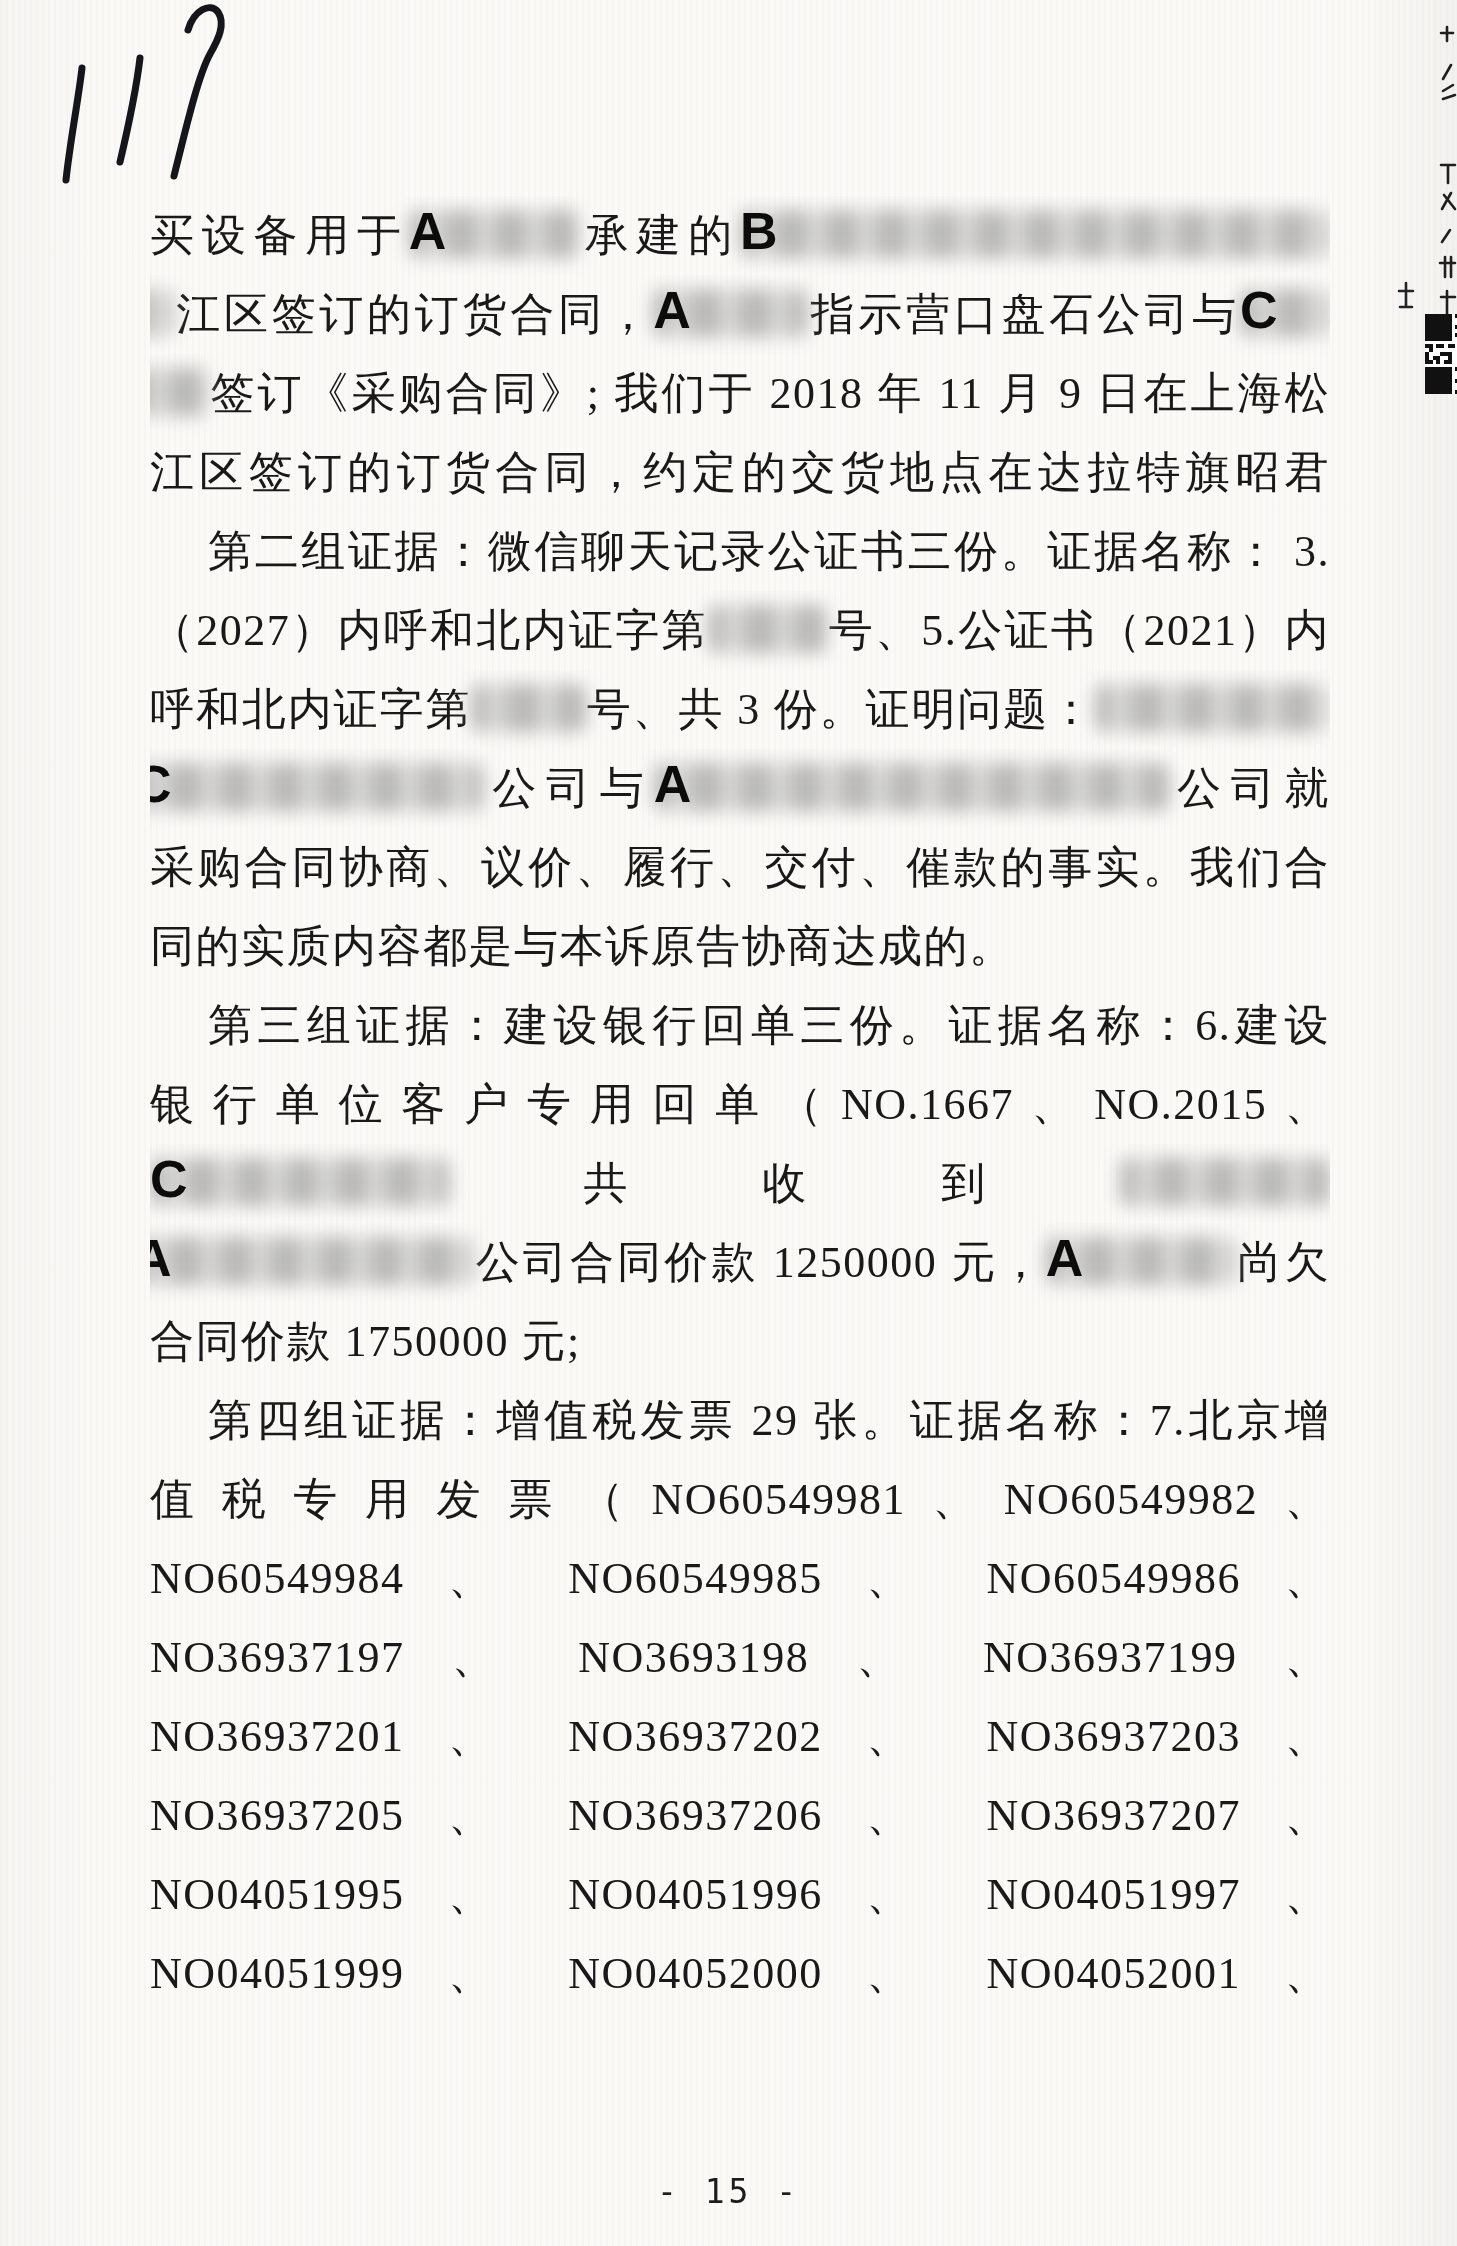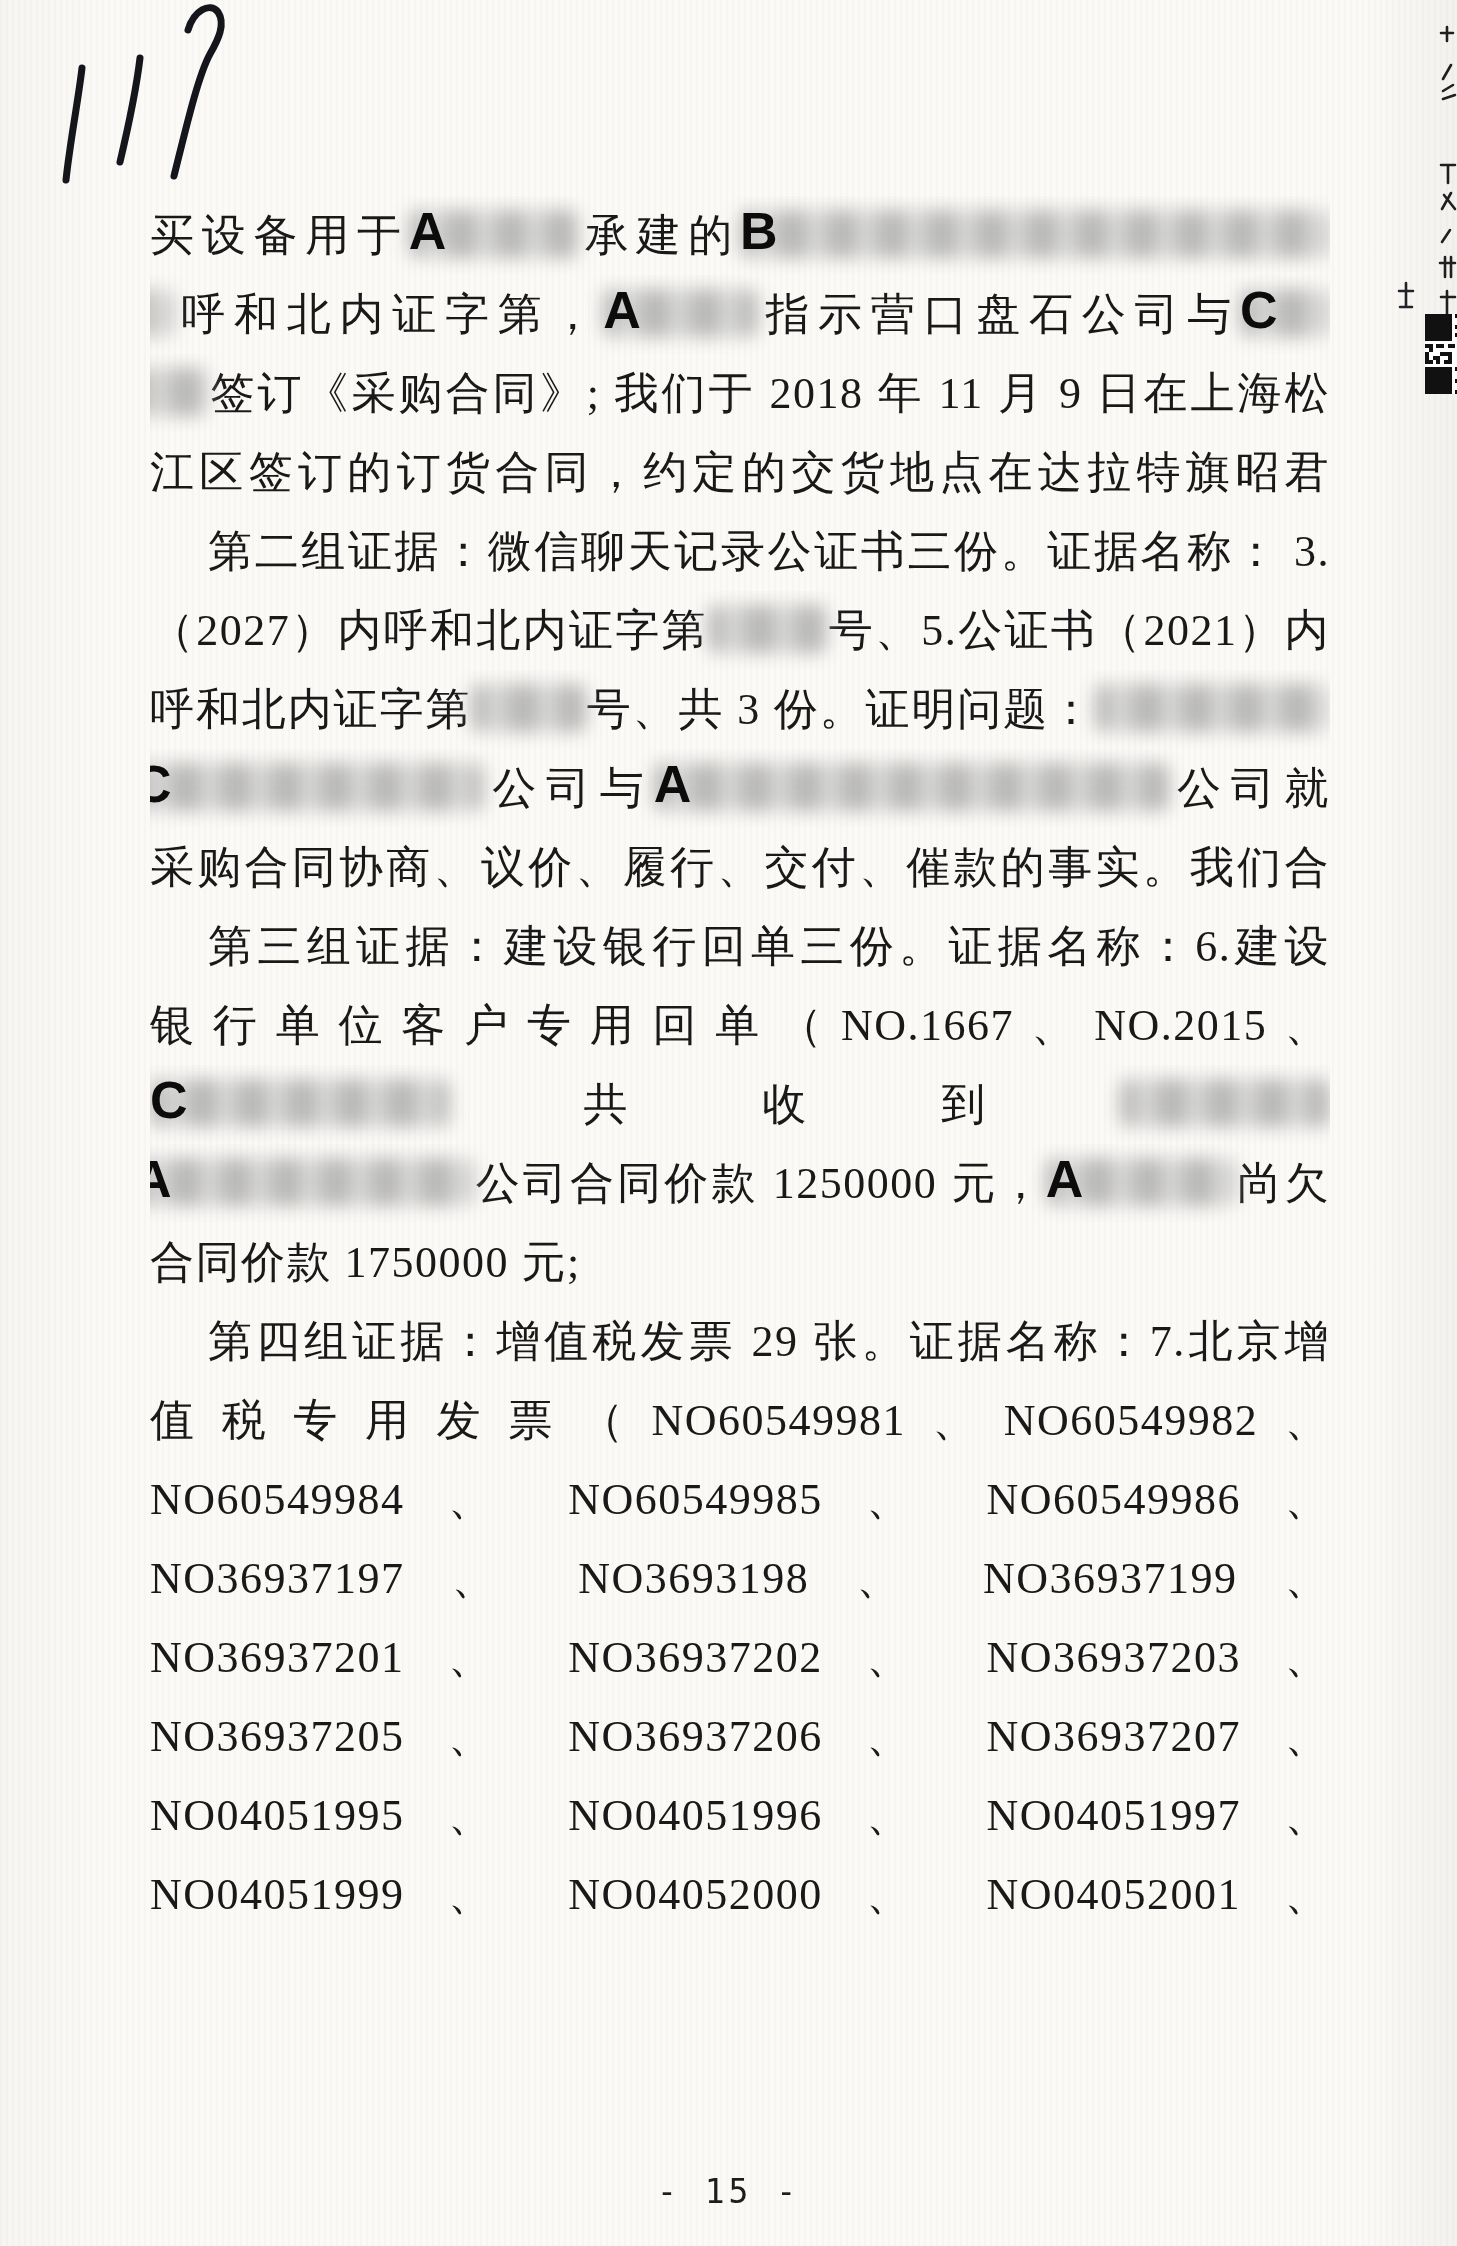--- a/index.html
+++ b/index.html
@@ -136,28 +136,29 @@
       <rect x="16" y="19" width="3" height="1"></rect>
     </g>
     <g fill="#2c4f8f">
       <rect x="9" y="9" width="3" height="3"></rect>
         <rect x="12" y="10" width="1" height="1"></rect>
     </g>
   </svg>
 
   <div id="text-block">
       <div class="line"><span class="seg">买设备用于</span><span class="redact" style="width: 170px;"><i class="smear"></i><b class="rlabel">A</b></span><span class="seg">承建的</span><span class="redact" style="width: 590px;"><i class="smear"></i><b class="rlabel">B</b></span></div>
-      <div class="line"><span class="redact edge" style="width: 40px;"><i class="smear"></i></span><span class="seg">呼和北内证字第，</span><span class="redact" style="width: 155px;"><i class="smear"></i><b class="rlabel">A</b></span><span class="seg">指示营口盘石公司与</span><span class="redact" style="width: 90px;"><i class="smear"></i><b class="rlabel">C</b></span></div>
+      <div class="line"><span class="redact edge" style="width: 40px;"><i class="smear"></i></span><span class="seg">江区签订的订货合同，</span><span class="redact" style="width: 155px;"><i class="smear"></i><b class="rlabel">A</b></span><span class="seg">指示营口盘石公司与</span><span class="redact" style="width: 90px;"><i class="smear"></i><b class="rlabel">C</b></span></div>
       <div class="line"><span class="redact edge" style="width: 75px;"><i class="smear"></i></span><span class="seg">签订《采购合同》; 我们于 2018 年 11 月 9 日在上海松</span></div>
       <div class="line"><span class="seg">江区签订的订货合同，约定的交货地点在达拉特旗昭君镇。</span></div>
       <div class="line indent"><span class="seg">第二组证据：微信聊天记录公证书三份。证据名称： 3.</span></div>
       <div class="line"><span class="seg">（2027）内呼和北内证字第</span><span class="redact" style="width: 120px;"><i class="smear"></i></span><span class="seg">号、5.公证书（2021）内</span></div>
       <div class="line"><span class="seg">呼和北内证字第</span><span class="redact" style="width: 115px;"><i class="smear"></i></span><span class="seg">号、共 3 份。证明问题：</span><span class="redact" style="width: 235px;"><i class="smear"></i></span></div>
       <div class="line"><span class="redact edge" style="width: 350px;"><i class="smear"></i><b class="rlabel">C</b></span><span class="seg">公司与</span><span class="redact" style="width: 515px;"><i class="smear"></i><b class="rlabel">A</b></span><span class="seg">公司就</span></div>
       <div class="line"><span class="seg">采购合同协商、议价、履行、交付、催款的事实。我们合</span></div>
+      <div class="line no-just"><span class="seg">同的实质内容都是与本诉原告协商达成的。</span></div>
       <div class="line indent"><span class="seg">第三组证据：建设银行回单三份。证据名称：6.建设</span></div>
       <div class="line"><span class="seg">银行单位客户专用回单（NO.1667、NO.2015、NO.3298），</span></div>
       <div class="line"><span class="redact" style="width: 300px;"><i class="smear"></i><b class="rlabel">C</b></span><span class="seg">共收到</span><span class="redact" style="width: 210px;"><i class="smear"></i></span></div>
       <div class="line"><span class="redact edge" style="width: 340px;"><i class="smear"></i><b class="rlabel">A</b></span><span class="seg">公司合同价款 1250000 元，</span><span class="redact" style="width: 190px;"><i class="smear"></i><b class="rlabel">A</b></span><span class="seg">尚欠</span></div>
       <div class="line no-just"><span class="seg">合同价款 1750000 元;</span></div>
       <div class="line indent"><span class="seg">第四组证据：增值税发票 29 张。证据名称：7.北京增</span></div>
       <div class="line"><span class="seg">值税专用发票（NO60549981、NO60549982、NO60549983、</span></div>
       <div class="line"><span class="seg">NO60549984 、 NO60549985 、 NO60549986 、 NO60549987 、</span></div>
       <div class="line"><span class="seg">NO36937197 、 NO3693198 、 NO36937199 、 NO36937200 、</span></div>
       <div class="line"><span class="seg">NO36937201 、 NO36937202 、 NO36937203 、 NO36937204 、</span></div>

